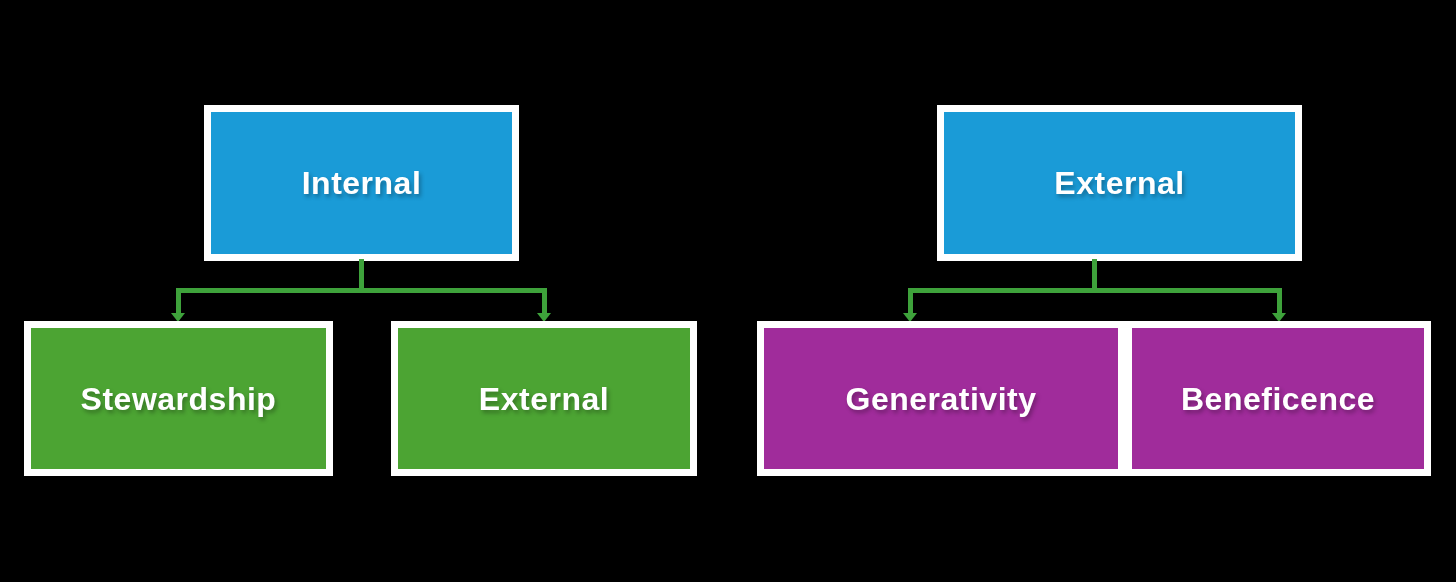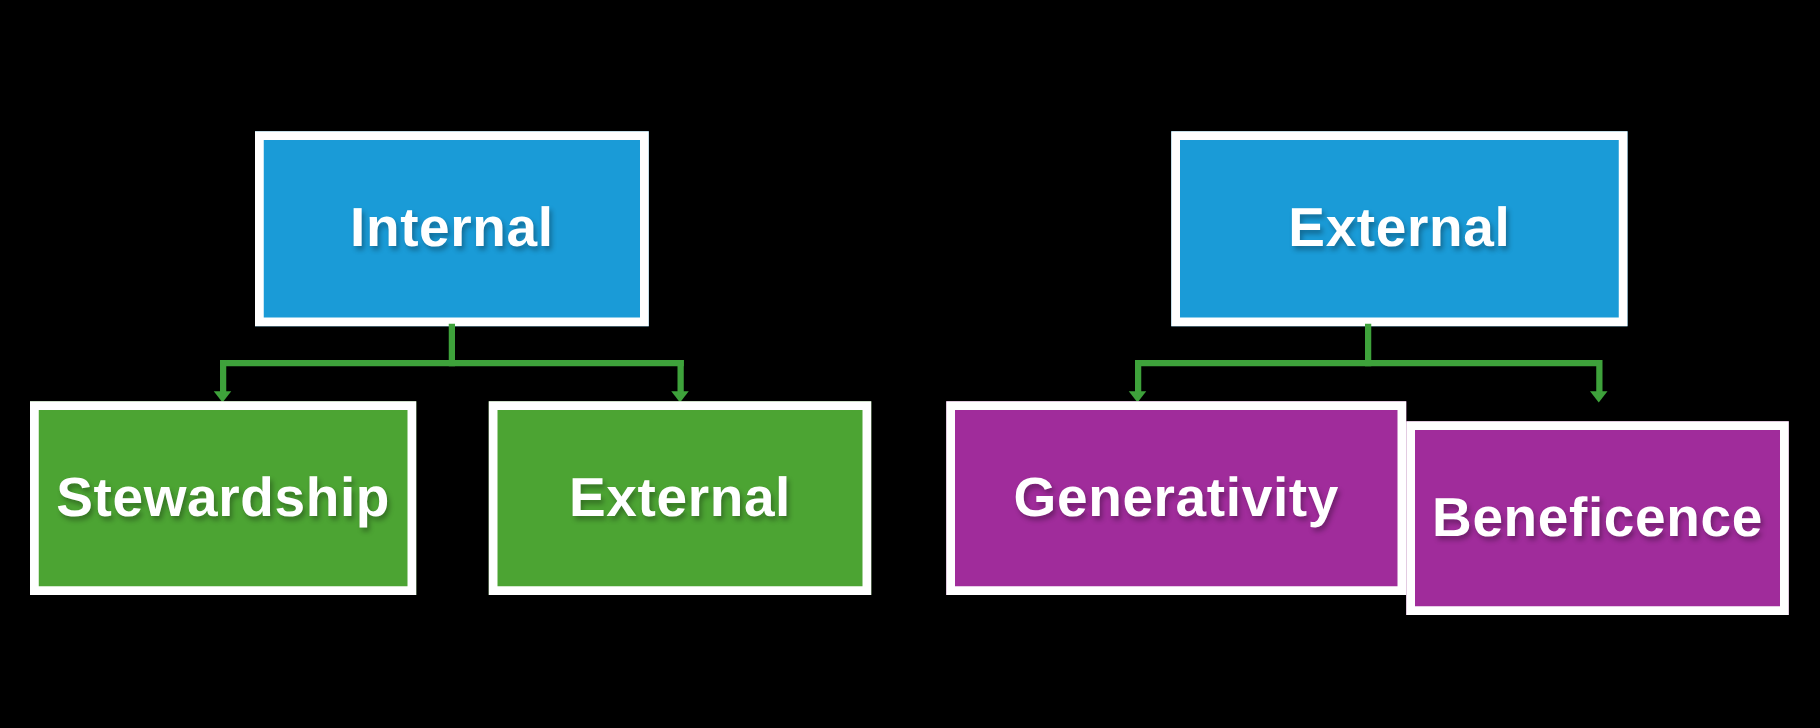--- a/index.html
+++ b/index.html
@@ -22,21 +22,21 @@
     display: flex;
     align-items: center;
     justify-content: center;
   }
   .node--blue   { background: var(--blue, #1A9BD7); }
   .node--green  { background: var(--green, #4CA433); }
   .node--purple { background: var(--purple, #A02C9B); }
   .node-label {
     color: var(--text, #ffffff);
     font-weight: bold;
-    font-size: 44px;
+    font-size: 32px;
     line-height: 1;
     white-space: nowrap;
     letter-spacing: 0.5px;
     text-shadow: 2px 3px 4px rgba(0,0,0,0.30);
   }
   .line {
     position: absolute;
     background: var(--connector, #3EA23B);
   }
   .arrow-down {
@@ -56,21 +56,21 @@
   #lt-stub        { left: 359px; top: 259px; width: 5px;   height: 34px; }
   #lt-horizontal  { left: 176px; top: 288px; width: 371px; height: 5px;  }
   #lt-drop-left   { left: 176px; top: 288px; width: 5px;   height: 26px; }
   #lt-drop-right  { left: 542px; top: 288px; width: 5px;   height: 26px; }
   #lt-arrow-left  { left: 171px; top: 313px; }
   #lt-arrow-right { left: 537px; top: 313px; }
 
   
   #node-external     { left: 937px;  top: 105px; width: 365px; height: 156px; }
   #node-generativity { left: 757px;  top: 321px; width: 368px; height: 155px; }
-  #node-beneficence  { left: 1125px; top: 321px; width: 306px; height: 155px; margin-top: 16px; }
+  #node-beneficence  { left: 1125px; top: 321px; width: 306px; height: 155px; }
 
   #rt-stub        { left: 1092px; top: 259px; width: 5px;   height: 34px; }
   #rt-horizontal  { left: 908px;  top: 288px; width: 372px; height: 5px;  }
   #rt-drop-left   { left: 908px;  top: 288px; width: 5px;   height: 26px; }
   #rt-drop-right  { left: 1277px; top: 288px; width: 5px;   height: 26px; }
   #rt-arrow-left  { left: 903px;  top: 313px; }
   #rt-arrow-right { left: 1272px; top: 313px; }
 </style>
 </head>
 <body>

